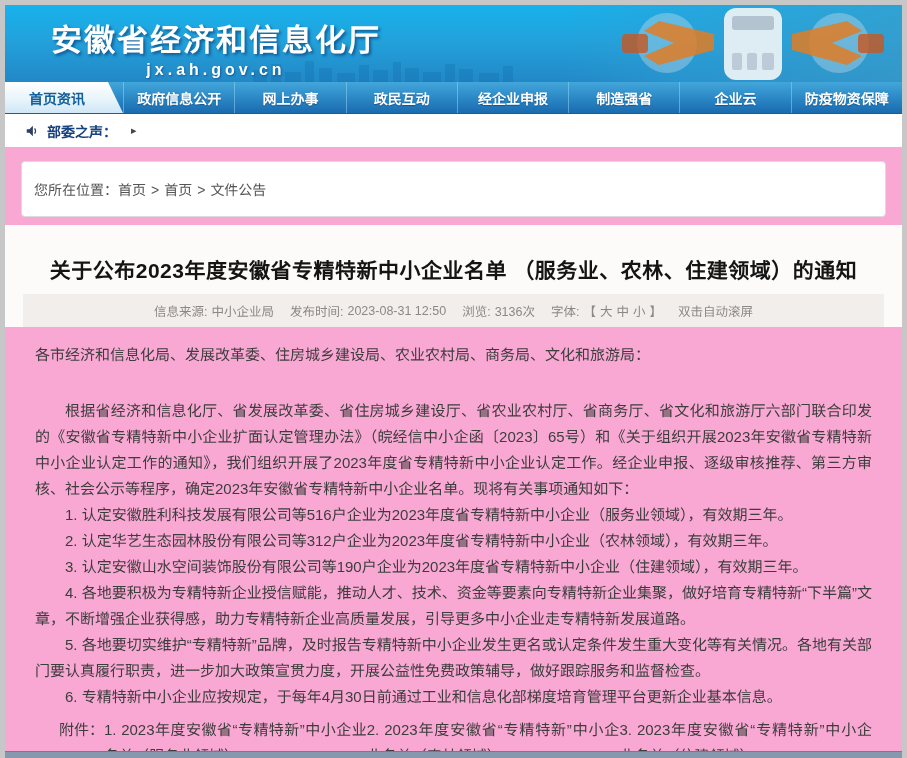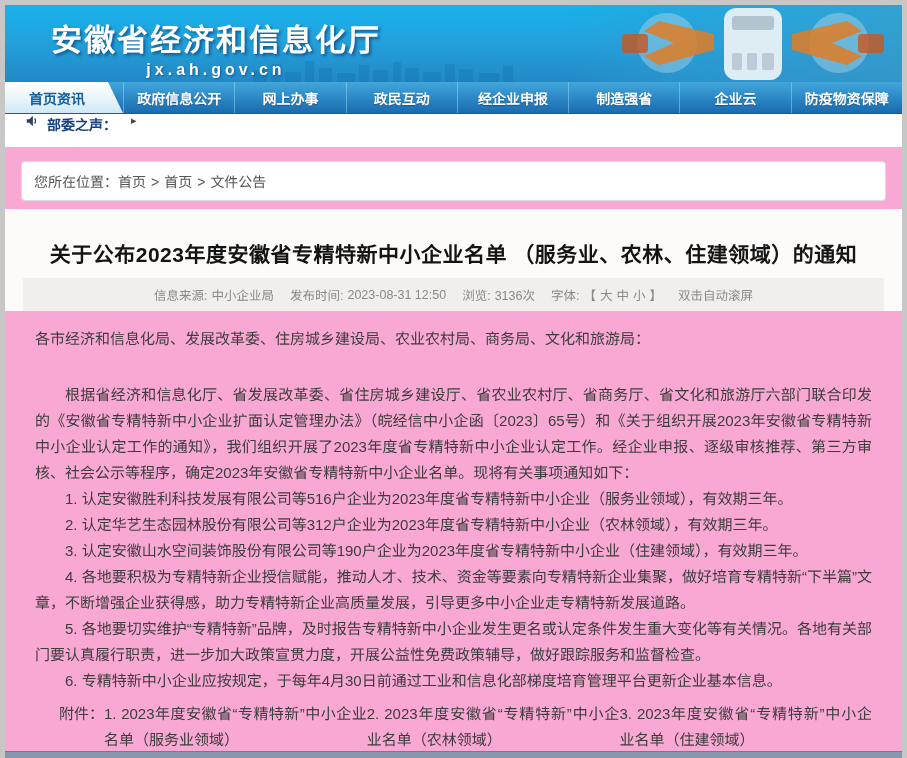--- a/index.html
+++ b/index.html
@@ -50,33 +50,33 @@
   }
   .tab-active {
     flex: 0 0 118px; border-left: none;
     background: linear-gradient(180deg, #ffffff 0%, #e9f4fb 55%, #cfe7f7 100%);
     clip-path: polygon(0 0, 103px 0, 118px 100%, 0 100%);
     color: #14609f; text-shadow: none; padding-right: 14px;
   }
 
   
   .ticker {
-    height: 33px; display: flex; 
+    height: 33px; display: flex; align-items: center;
     padding-left: 20px; gap: 8px; background: #ffffff;
   }
   .speaker-icon { width: 14px; height: 14px; flex: none; }
   .ticker-label { font-size: 14px; font-weight: 700; color: #16417e; }
   .ticker-arrow { font-size: 11px; color: #444; margin-left: 6px; }
   .ticker-headline { font-size: 13px; color: #555555; text-decoration: none; }
 
   
   .breadcrumb-box {
     margin: 14px 16px 0;
     border: 1px solid #dcdcdc; border-radius: 4px;
-    padding: 9px 12px; font-size: 14px; color: #555555; background: #ffffff;
+    padding: 17px 12px; font-size: 14px; color: #555555; background: #ffffff;
   }
   .breadcrumb-box a { color: #555555; text-decoration: none; }
   .crumb-sep { margin: 0 5px; }
   .dotted-sep { margin: 7px 16px 0; border-bottom: 1px dotted #c3c3c3; }
 
   
   .article-head { background: #fdfbfa; padding-top: 13px; }
   .article-title {
     text-align: center; font-size: 21px; font-weight: 700; color: #141414;
     margin: 16px 22px 10px; letter-spacing: .5px;

